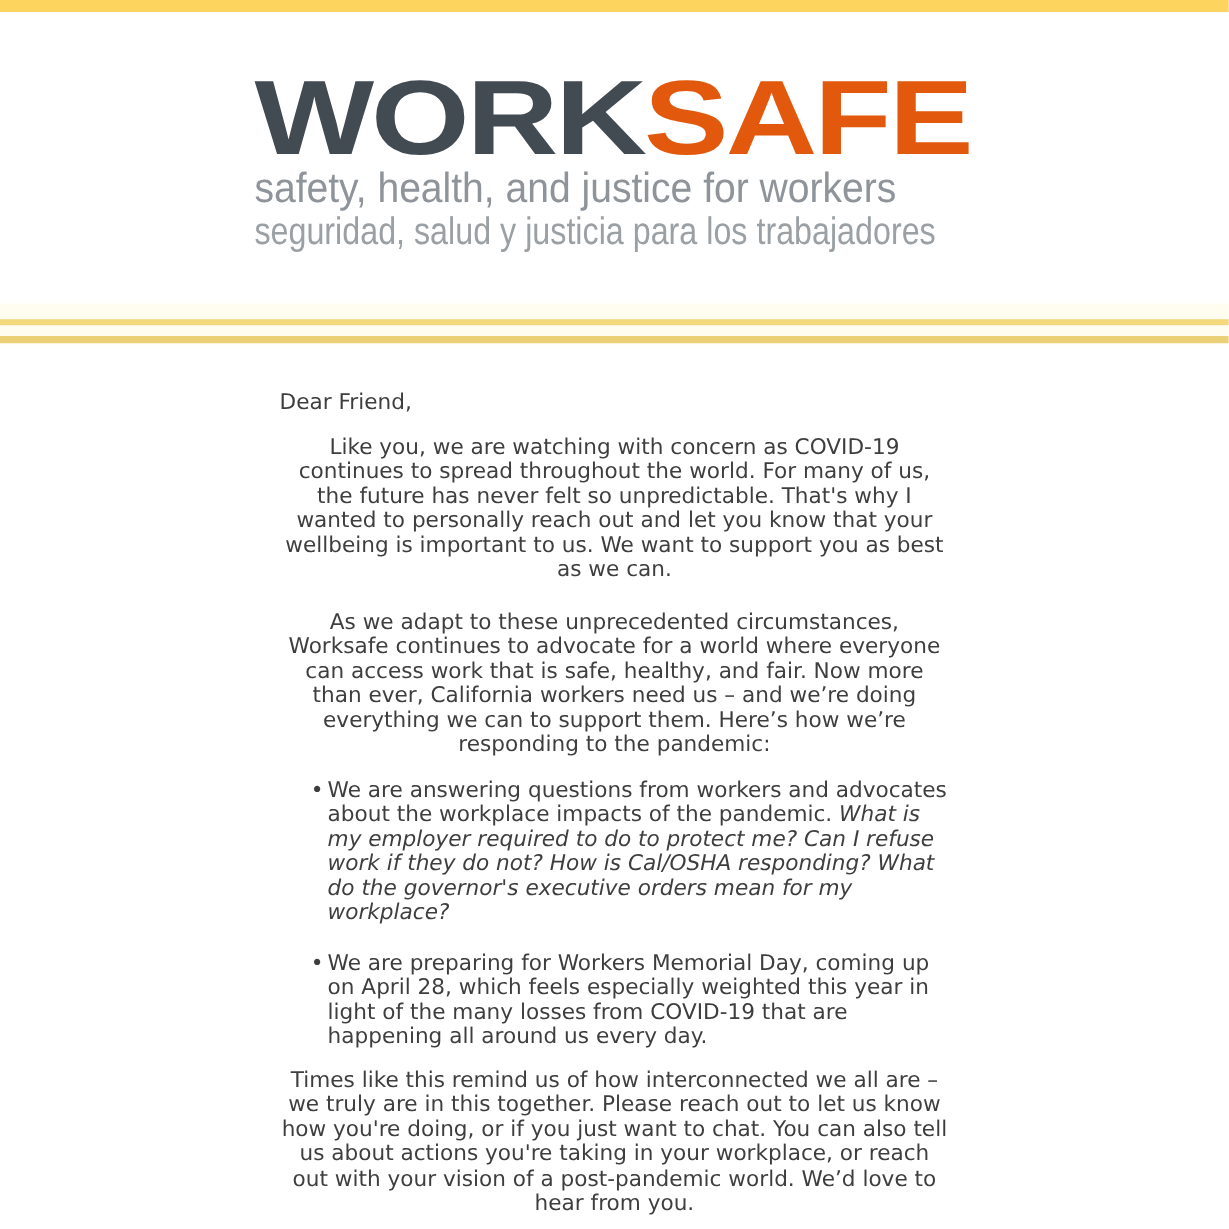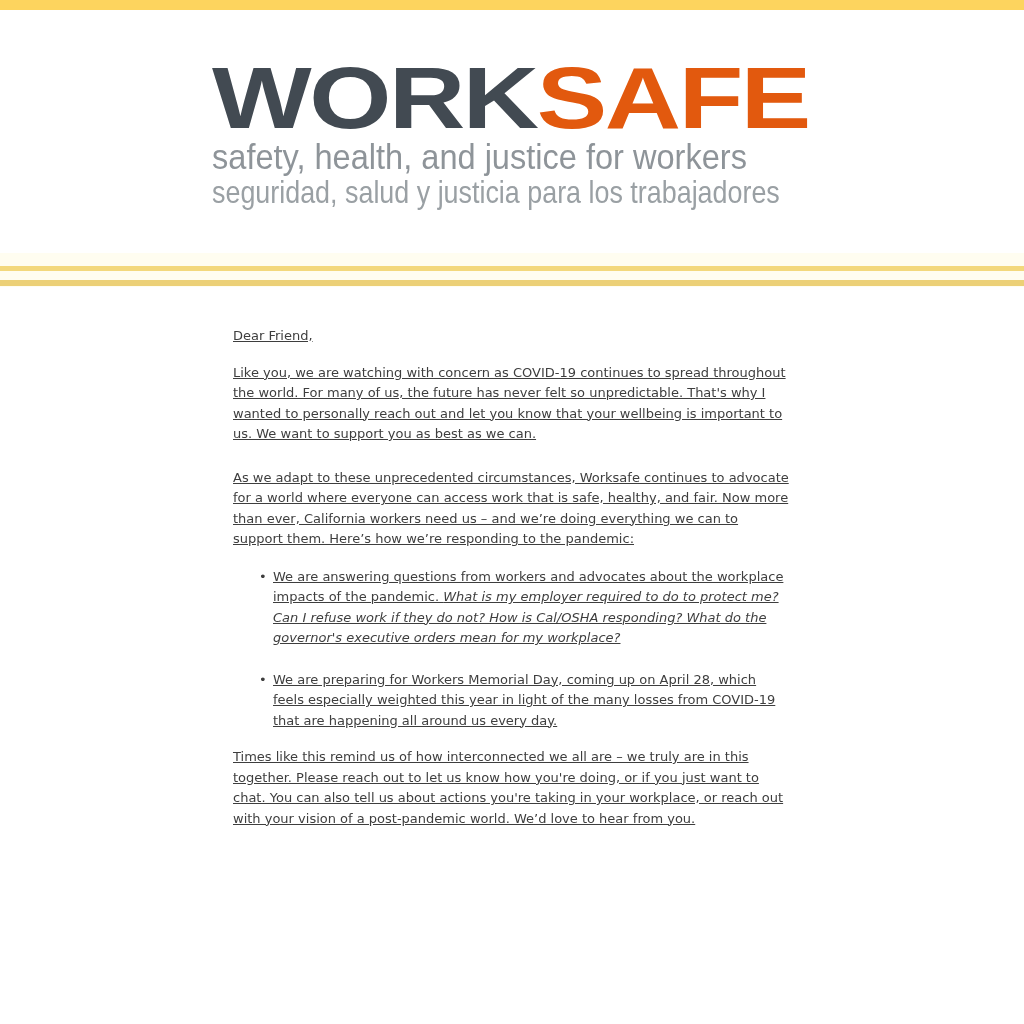--- a/index.html
+++ b/index.html
@@ -69,27 +69,26 @@
     padding: 13px 0 1px;
   }
   .stripe-1 { height: 5px; background: #f3d87c; }
   .stripe-gap { height: 9px; }
   .stripe-2 { height: 6px; background: #ecd077; }
 
   
   .letter {
     width: 558px;
     margin: 39px auto 0;
-    font-size: 13px;
+    font-size: 18px;
     line-height: 20.5px;
     color: #3e3e3e;
-    text-decoration: underline;
   }
   .salutation { margin: 0 0 11px; }
-  p.para { margin: 16px 0 23px; }
+  p.para { margin: 16px 0 23px; text-align: center; }
   ul.bullet-list {
     margin: -6px 0 10px;
     padding: 0 0 0 40px;
     list-style: none;
   }
   ul.bullet-list li {
     position: relative;
     margin: 0 0 21px;
   }
   ul.bullet-list li:last-child { margin-bottom: 0; }

